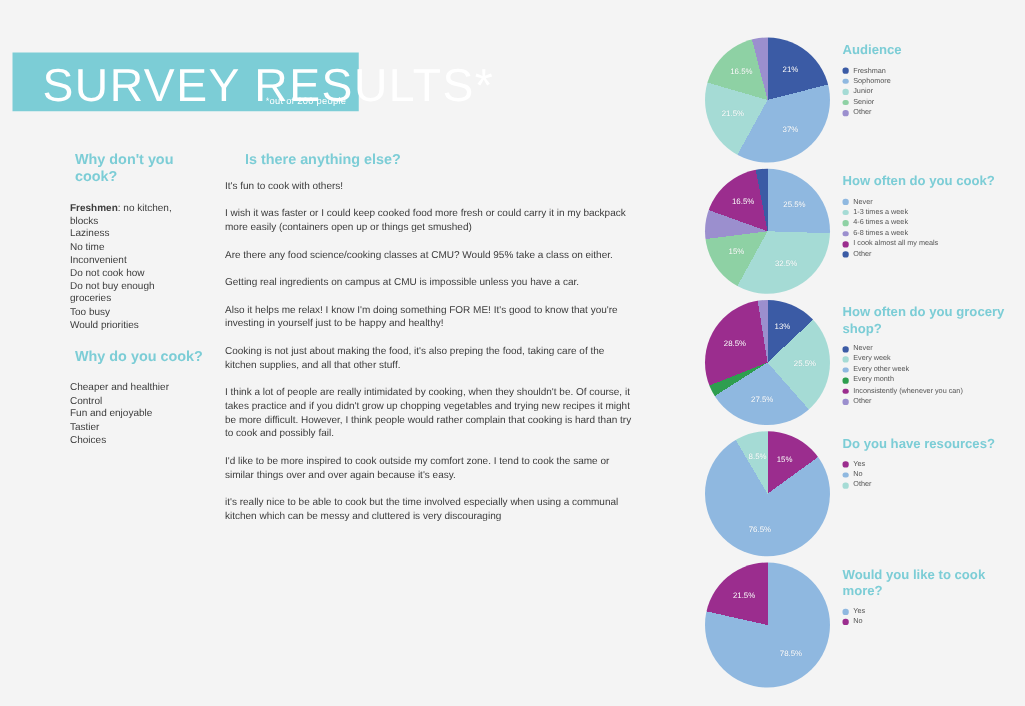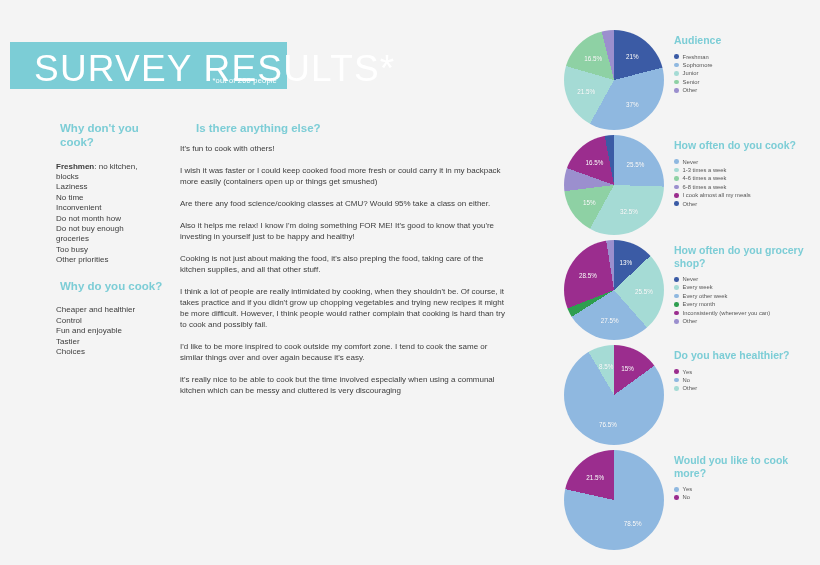--- a/index.html
+++ b/index.html
@@ -73,41 +73,42 @@
   <div id="banner-sub">*out of 200 people</div>
 </div>
 
 <div id="col-left">
   <h2 class="sec-head">Why don't you cook?</h2>
   <ul class="list" id="list1">
       <li><b>Freshmen</b>: no kitchen, blocks</li>
       <li>Laziness</li>
       <li>No time</li>
       <li>Inconvenient</li>
-      <li>Do not month how</li>
+      <li>Do not cook how</li>
       <li>Do not buy enough groceries</li>
       <li>Too busy</li>
-      <li>Other priorities</li>
+      <li>Would priorities</li>
     </ul>
   <h2 class="sec-head second">Why do you cook?</h2>
   <ul class="list" id="list2">
       <li>Cheaper and healthier</li>
       <li>Control</li>
       <li>Fun and enjoyable</li>
       <li>Tastier</li>
       <li>Choices</li>
     </ul>
 </div>
 
 <div id="col-mid">
   <h2 class="sec-head">Is there anything else?</h2>
   <div id="responses">
       <p class="para">It's fun to cook with others!</p>
       <p class="para">I wish it was faster or I could keep cooked food more fresh or could carry it in my backpack more easily (containers open up or things get smushed)</p>
       <p class="para">Are there any food science/cooking classes at CMU? Would 95% take a class on either.</p>
+      <p class="para">Getting real ingredients on campus at CMU is impossible unless you have a car.</p>
       <p class="para">Also it helps me relax! I know I'm doing something FOR ME! It's good to know that you're investing in yourself just to be happy and healthy!</p>
       <p class="para">Cooking is not just about making the food, it's also preping the food, taking care of the kitchen supplies, and all that other stuff.</p>
       <p class="para">I think a lot of people are really intimidated by cooking, when they shouldn't be. Of course, it takes practice and if you didn't grow up chopping vegetables and trying new recipes it might be more difficult. However, I think people would rather complain that cooking is hard than try to cook and possibly fail.</p>
       <p class="para">I'd like to be more inspired to cook outside my comfort zone. I tend to cook the same or similar things over and over again because it's easy.</p>
       <p class="para">it's really nice to be able to cook but the time involved especially when using a communal kitchen which can be messy and cluttered is very discouraging</p>
     </div>
 </div>
 
 <div id="col-right">
     <div class="chart-block">
@@ -221,21 +222,21 @@
       </div>
     </div>
     <div class="chart-block">
       <div class="pie-wrap">
         <div class="pie" style="background: conic-gradient(rgb(155, 45, 142) 0deg, rgb(155, 45, 142) 54deg, rgb(143, 184, 224) 54deg, rgb(143, 184, 224) 329.4deg, rgb(165, 219, 213) 329.4deg, rgb(165, 219, 213) 360deg);"></div>
         <span class="slice-label" style="left: 63.6197px; top: 25.2698px;">15%</span>
         <span class="slice-label" style="left: 43.9164px; top: 81.3767px;">76.5%</span>
         <span class="slice-label" style="left: 42.0838px; top: 23.0633px;">8.5%</span>
       </div>
       <div class="legend-wrap">
-        <h3 class="chart-title">Do you have healthier?</h3>
+        <h3 class="chart-title">Do you have resources?</h3>
         <ul class="legend">
           <li>
             <span class="swatch" style="background: rgb(155, 45, 142);"></span>
             <span>Yes</span>
           </li>
           <li>
             <span class="swatch" style="background: rgb(143, 184, 224);"></span>
             <span>No</span>
           </li>
           <li>

